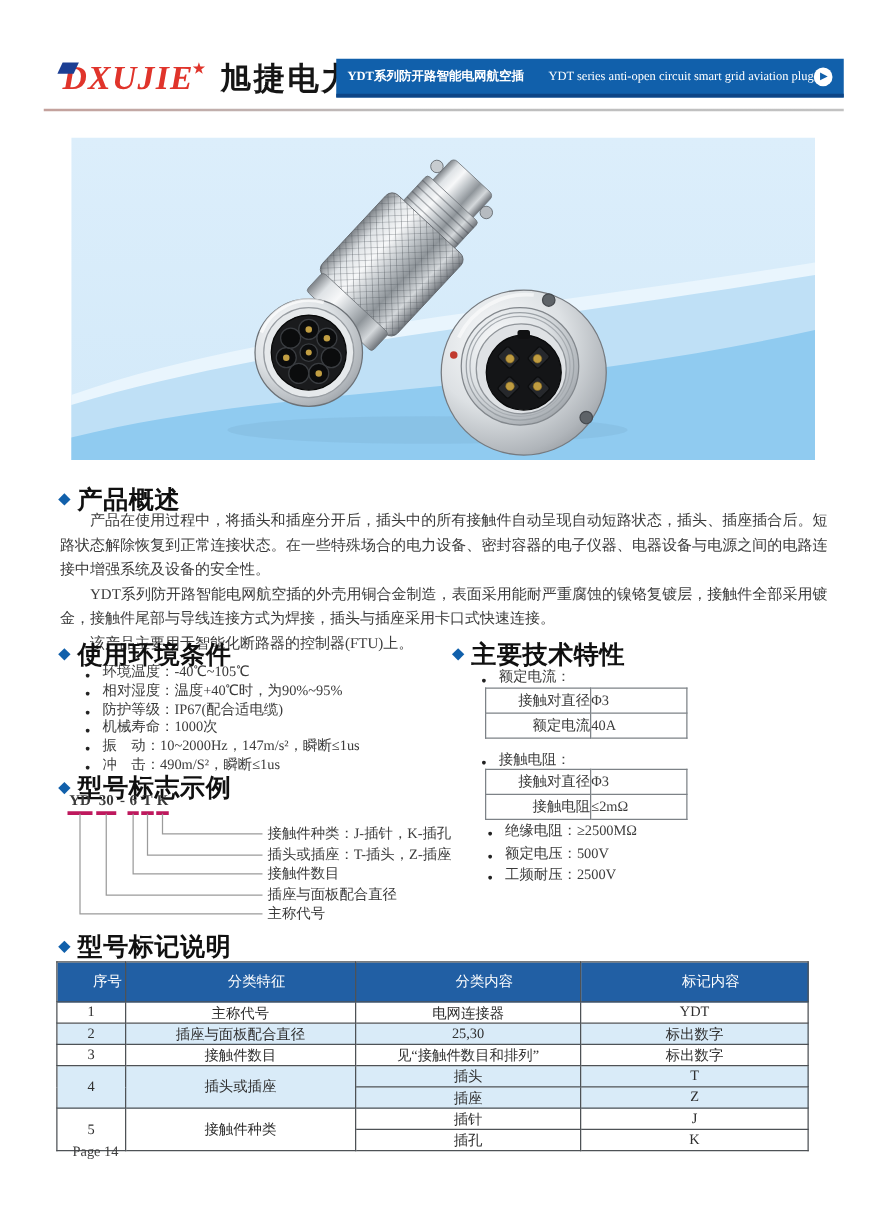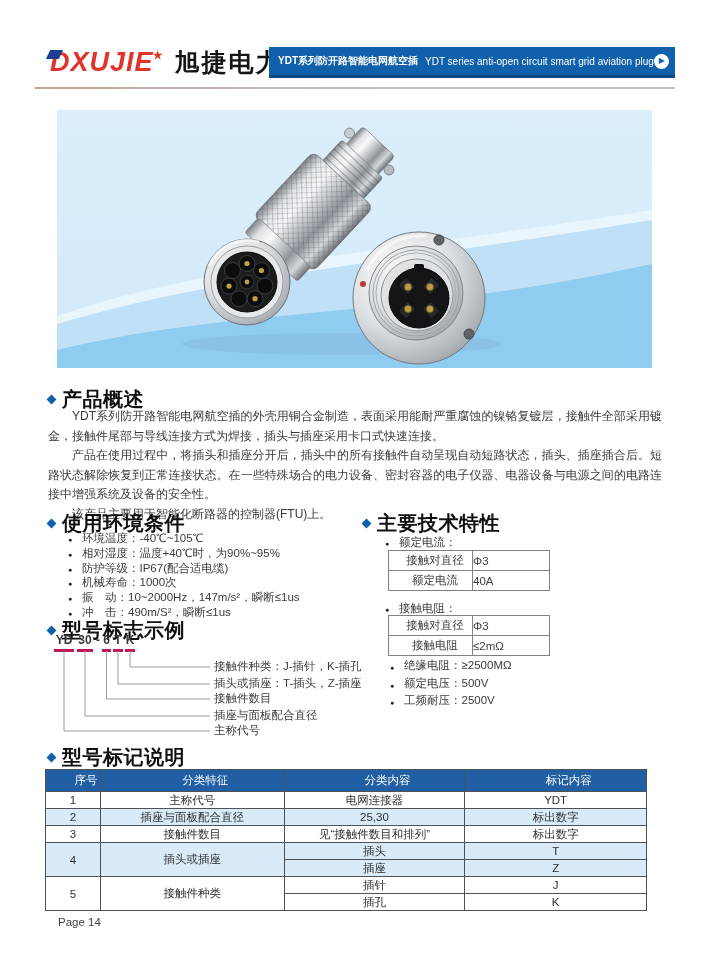--- a/index.html
+++ b/index.html
@@ -1,19 +1,19 @@
 <!DOCTYPE html>
 <html style="--brand: #1160ab; --banner_edge: #0d4586; --logo_red: #e0342b; --logo_navy: #1c3f94; --table_header: #215fa4; --row_shade: #d9ebf8;"><head>
 <meta charset="utf-8">
 <style>
   * { box-sizing: border-box; margin: 0; padding: 0; }
   html,body { background:#ffffff; }
   .page {
     position: relative; width: 710px; height: 970px; background:#fff;
-    font-family: Liberation Sans, sans-serif;
+    font-family: Liberation Serif, serif;
     color:#333; overflow: hidden;
   }
   
   .logo { position:absolute; left:50px; top:45px; height:34px; display:flex; align-items:center; }
   .logo-en { position:relative; font-size:27px; font-weight:bold; font-style:italic;
              color:var(--logo_red,#e0342b); letter-spacing:1px; line-height:30px; }
   .logo-accent { position:absolute; left:-2px; top:3px; width:13px; height:9px;
                  background:var(--logo_navy,#1c3f94); transform:skewX(-25deg); }
   .logo-star { position:absolute; right:-10px; top:-7px; font-size:11px; font-style:normal;
                color:var(--logo_red,#e0342b); }
@@ -43,37 +43,37 @@
   .blist { list-style:none; }
   .blist li, .bullet-line { position:relative; padding-left:15px; color:#3b3b3b; }
   .blist li::before, .bullet-line::before {
     content:"●"; position:absolute; left:1px; top:2px; font-size:7px; color:#222; }
   .env-list { position:absolute; left:67px; top:531px; width:290px; }
   .env-list li { font-size:11.5px; line-height:14.8px; white-space:nowrap; }
   
   .bullet-line { position:absolute; font-size:11.5px; line-height:14px; }
   .mini-table { position:absolute; border-collapse:collapse; background:#fff; }
   .mini-table td { border:1px solid #7d8287; font-size:11.5px; color:#3b3b3b; height:20px; }
-  .mini-table td.k { width:84px; padding-left:9px; text-align:center; }
+  .mini-table td.k { width:84px; padding-left:9px; text-align:right; }
   .mini-table td.v { width:77px; text-align:left; }
   .tech-list { position:absolute; left:389px; top:657px; width:260px; }
   .tech-list li { font-size:11.5px; line-height:17.5px; }
   
   .diagram { position:absolute; left:48px; top:633px; width:312px; height:112px; }
   .diagram svg.lines { position:absolute; left:0; top:0; }
   .tok { position:absolute; top:0; font-size:12px; font-weight:bold; color:#3a3a3a;
          text-align:center; line-height:14px; }
   .tok.u { border-bottom:3px solid #be185d; padding-bottom:2px; }
   .cl { position:absolute; left:166px; font-size:11.5px; color:#3b3b3b; white-space:nowrap; }
   .cl0{top:26px} .cl1{top:43px} .cl2{top:58px} .cl3{top:75px} .cl4{top:90px}
   
   .main-table { position:absolute; left:45px; top:769px; width:602px; border-collapse:collapse;
                 border:1.5px solid #4e5256; }
   .main-table th { background:var(--table_header,#215fa4); color:#fff; font-weight:normal;
-                   font-size:11.5px; height:22px; border:1px solid #4e5256;padding-left:26px; }
+                   font-size:11.5px; height:32px; border:1px solid #4e5256;padding-left:26px; }
   .main-table td { font-size:11.5px; color:#2f2f2f; height:17px; text-align:center;
                    border:1px solid #4e5256; }
   .main-table tr.shade td { background:var(--row_shade,#d9ebf8); }
   
   .page-num { position:absolute; left:58px; top:916px; font-size:11.5px; color:#3f3f3f; }
 </style>
 </head>
 <body>
 
 <div class="page">
@@ -203,22 +203,22 @@
         <path d="M -52,-28 A 60 60 0 0 1 8,-62" stroke="rgba(255,255,255,0.55)" stroke-width="3" fill="none"></path>
       </g>
     </svg>
   </div>
 
   <div class="sec-title" style="left:48px; top:386px;">
     <span class="diamond"></span>
     <span class="t">产品概述</span>
   </div>
   <div class="overview">
+    <p>产品在使用过程中，将插头和插座分开后，插头中的所有接触件自动呈现自动短路状态，插头、插座插合后。短路状态解除恢复到正常连接状态。在一些特殊场合的电力设备、密封容器的电子仪器、电器设备与电源之间的电路连接中增强系统及设备的安全性。</p>
     <p>YDT系列防开路智能电网航空插的外壳用铜合金制造，表面采用能耐严重腐蚀的镍铬复镀层，接触件全部采用镀金，接触件尾部与导线连接方式为焊接，插头与插座采用卡口式快速连接。</p>
-    <p>产品在使用过程中，将插头和插座分开后，插头中的所有接触件自动呈现自动短路状态，插头、插座插合后。短路状态解除恢复到正常连接状态。在一些特殊场合的电力设备、密封容器的电子仪器、电器设备与电源之间的电路连接中增强系统及设备的安全性。</p>
     <p>该产品主要用于智能化断路器的控制器(FTU)上。</p>
   </div>
 
   <div class="sec-title" style="left:48px; top:510px;">
     <span class="diamond"></span>
     <span class="t">使用环境条件</span>
   </div>
   <ul class="blist env-list">
     <li>环境温度：-40℃~105℃</li>
     <li>相对湿度：温度+40℃时，为90%~95%</li>

